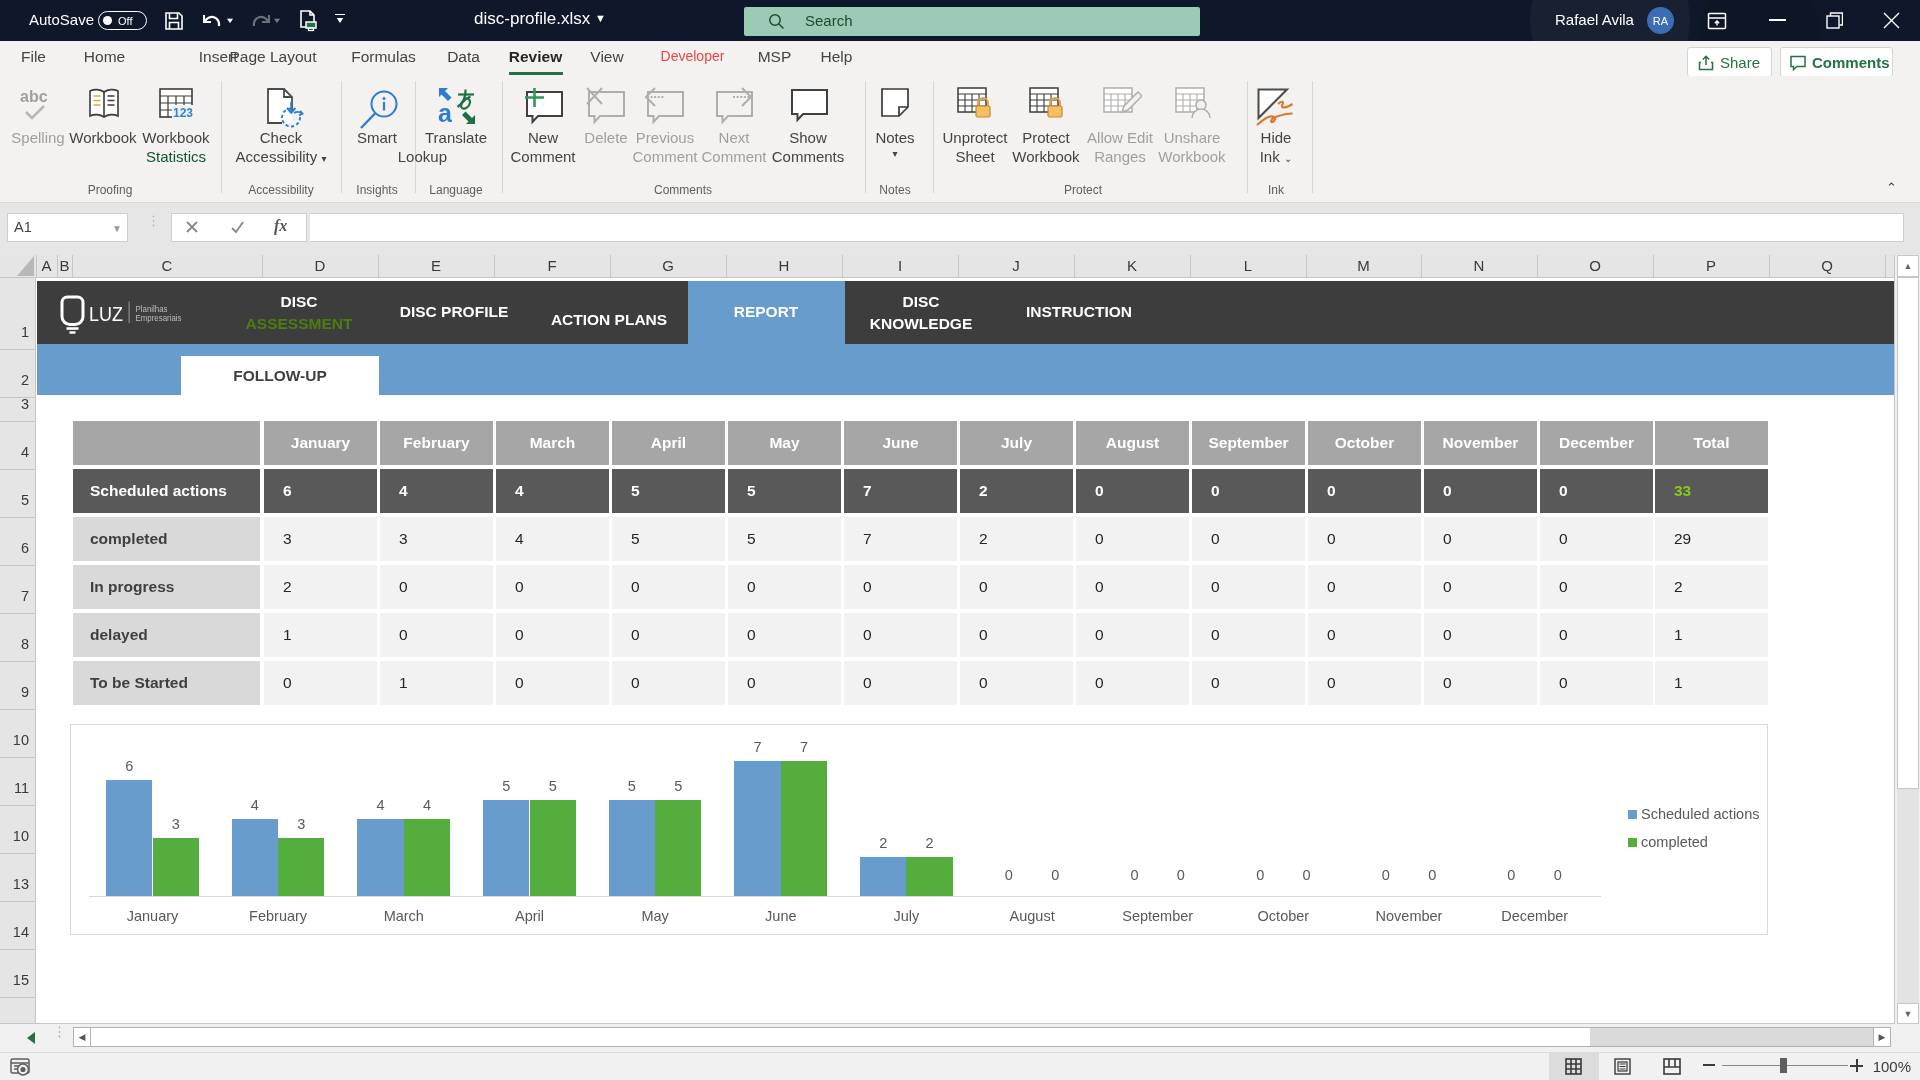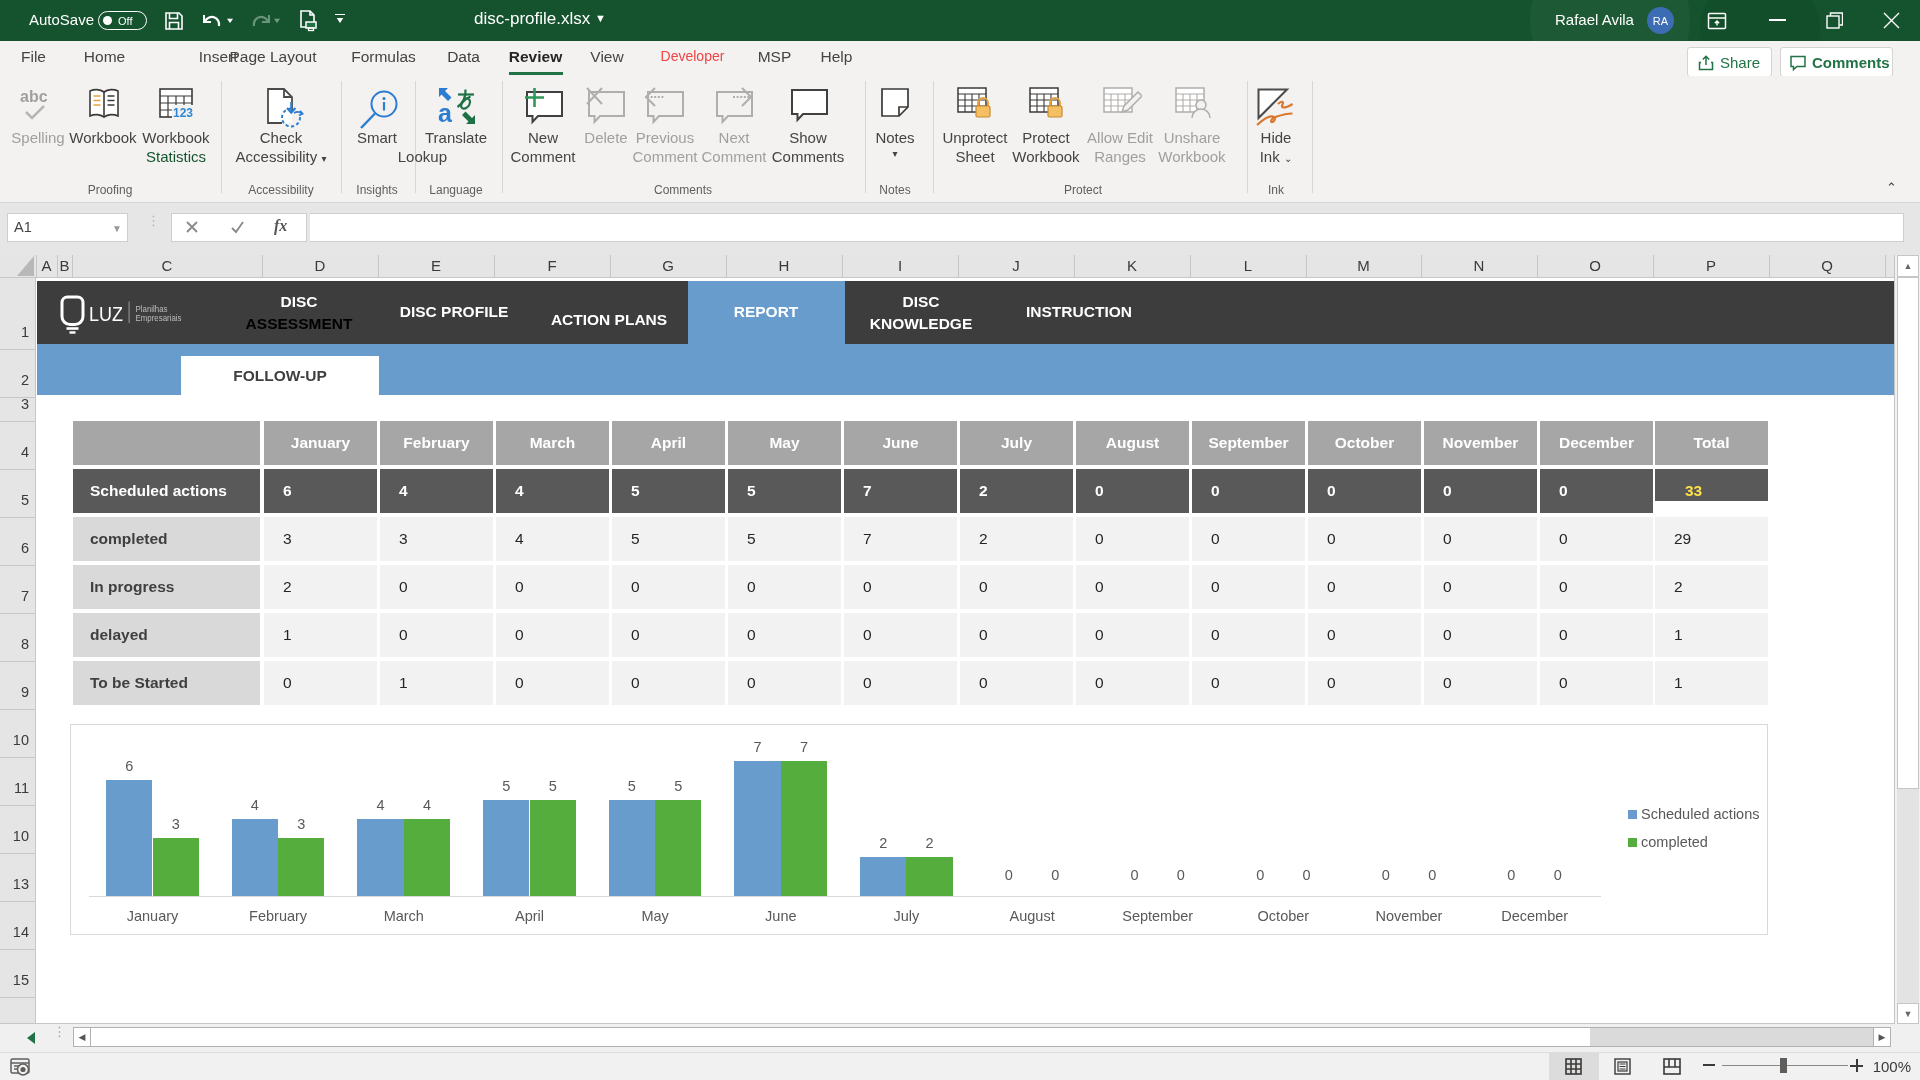--- a/index.html
+++ b/index.html
@@ -1,21 +1,21 @@
 <!DOCTYPE html>
 <html><head><meta charset="utf-8">
 <style>
 *{margin:0;padding:0;box-sizing:border-box;}
 html,body{width:1920px;height:1080px;overflow:hidden;}
 body{font-family:"Liberation Sans",sans-serif;position:relative;background:#fff;}
 .abs{position:absolute;}
 .ctr{display:flex;align-items:center;justify-content:center;}
 </style></head><body>
 
-<div class="abs" style="left:0;top:0;width:1920px;height:41px;background:#14532d;overflow:hidden;">
+<div class="abs" style="left:0;top:0;width:1920px;height:41px;background:#0f172a;overflow:hidden;">
 <div class="abs" style="left:1530px;top:-60px;width:160px;height:160px;border-radius:50%;background:rgba(255,255,255,0.04);"></div>
 <div class="abs" style="left:1700px;top:-30px;width:120px;height:120px;border-radius:50%;background:rgba(0,0,0,0.05);"></div>
 <div class="abs" style="left:29px;top:11px;width:120px;height:20px;color:#fff;font-size:15px;">AutoSave</div>
 <div class="abs" style="left:98px;top:11px;width:49px;height:19px;border:1px solid #fff;border-radius:10px;">
       <div class="abs" style="left:4px;top:4px;width:9px;height:9px;border-radius:50%;background:#fff;"></div>
       <div class="abs" style="left:19px;top:3px;color:#fff;font-size:11px;">Off</div>
     </div>
 <svg class="abs" style="left:163px;top:10px;" width="22" height="22" viewBox="0 0 22 22">
 <path d="M3 3 h13 l3 3 v13 h-16 z" fill="none" stroke="#fff" stroke-width="1.6"></path>
 <path d="M6.5 3 v5.5 h8 V3" fill="none" stroke="#fff" stroke-width="1.6"></path>
@@ -35,20 +35,27 @@
 <path d="M5 2 h9 l4 4 v12 h-13 z" fill="none" stroke="#fff" stroke-width="1.6"></path>
 <path d="M14 2 v4 h4" fill="none" stroke="#fff" stroke-width="1.6"></path>
 <rect x="10" y="13" width="10" height="6" fill="#217346" stroke="#fff" stroke-width="1.5"></rect>
 <rect x="12.5" y="19" width="5" height="2.5" fill="none" stroke="#fff" stroke-width="1.3"></rect>
 </svg>
 <div class="abs" style="left:332px;top:8px;width:16px;color:#fff;font-size:13px;text-align:center;">
       <div style="height:7px;border-bottom:1.5px solid #fff;width:10px;margin:0 auto;"></div>
       <div style="transform:scaleY(0.75);margin-top:-3px;">▾</div>
     </div>
 <div class="abs" style="left:400px;top:9px;width:280px;text-align:center;color:#fff;font-size:17px;">disc-profile.xlsx <span style="font-size:11px;position:relative;top:-2px;">▼</span></div>
+<div class="abs" style="left:744px;top:7px;width:456px;height:29px;background:#9ccab4;border-radius:2px;">
+      <svg class="abs" style="left:24px;top:6px;" width="17" height="17" viewBox="0 0 17 17">
+        <circle cx="7" cy="7" r="5.2" fill="none" stroke="#1d4a30" stroke-width="1.5"></circle>
+        <path d="M11 11 L15.5 15.5" stroke="#1d4a30" stroke-width="1.5"></path>
+      </svg>
+      <div class="abs" style="left:61px;top:5px;font-size:15px;color:#1d4a30;">Search</div>
+    </div>
 <div class="abs" style="left:1555px;top:11px;color:#fff;font-size:15px;">Rafael Avila</div>
 <div class="abs ctr" style="left:1647px;top:7px;width:27px;height:27px;border-radius:50%;background:#3b6cb4;color:#fff;font-size:11px;">RA</div>
 <svg class="abs" style="left:1707px;top:11px;" width="20" height="20" viewBox="0 0 20 20">
 <rect x="1.5" y="2.5" width="17" height="15" rx="1" fill="none" stroke="#fff" stroke-width="1.5"></rect>
 <path d="M1.5 7 h17" stroke="#fff" stroke-width="1.5"></path>
 <path d="M10 14.5 v-4 M7.8 12.2 l2.2-2.2 2.2 2.2" fill="none" stroke="#fff" stroke-width="1.4"></path>
 </svg>
 <div class="abs" style="left:1769px;top:19px;width:17px;height:1.6px;background:#fff;"></div>
 <svg class="abs" style="left:1826px;top:12px;" width="17" height="17" viewBox="0 0 17 17">
 <rect x="1" y="4" width="12" height="12" fill="none" stroke="#fff" stroke-width="1.4"></rect>
@@ -316,21 +323,21 @@
 <svg class="abs" style="left:57px;top:294px;" width="145" height="42" viewBox="0 0 145 42">
 <path d="M10.5 3 h10 a5.5 5.5 0 0 1 5.5 5.5 v14 a8 8 0 0 1 -8 8 h-5 a8 8 0 0 1 -8 -8 v-14 a5.5 5.5 0 0 1 5.5 -5.5 z" fill="none" stroke="#fff" stroke-width="3"></path>
 <path d="M9.5 34.5 h12" stroke="#fff" stroke-width="2.6"></path>
 <path d="M12.5 38.5 h6" stroke="#fff" stroke-width="2.4"></path>
 <text x="32" y="26.5" font-size="21" fill="#fff" font-family="Liberation Sans" textLength="34" lengthAdjust="spacingAndGlyphs">LUZ</text>
 <rect x="71.5" y="7.5" width="1.2" height="21.5" fill="#8c8c8c"></rect>
 <text x="78.5" y="18" font-size="9.5" fill="#bcbcbc" font-family="Liberation Sans" textLength="32" lengthAdjust="spacingAndGlyphs">Planilhas</text>
 <text x="78.5" y="27" font-size="9.5" fill="#bcbcbc" font-family="Liberation Sans" textLength="46" lengthAdjust="spacingAndGlyphs">Empresariais</text>
 </svg>
 <div class="abs" style="left:189px;top:293px;width:220px;text-align:center;font-size:15.5px;font-weight:bold;color:#fff;">DISC</div>
-<div class="abs" style="left:189px;top:315px;width:220px;text-align:center;font-size:15.5px;font-weight:bold;color:#000000;">ASSESSMENT</div>
+<div class="abs" style="left:189px;top:315px;width:220px;text-align:center;font-size:15.5px;font-weight:bold;color:#4d7c0f;">ASSESSMENT</div>
 <div class="abs" style="left:344px;top:303px;width:220px;text-align:center;font-size:15.5px;font-weight:bold;color:#fff;">DISC PROFILE</div>
 <div class="abs" style="left:499px;top:311px;width:220px;text-align:center;font-size:15.5px;font-weight:bold;color:#fff;">ACTION PLANS</div>
 <div class="abs" style="left:656px;top:303px;width:220px;text-align:center;font-size:15.5px;font-weight:bold;color:#fff;">REPORT</div>
 <div class="abs" style="left:811px;top:293px;width:220px;text-align:center;font-size:15.5px;font-weight:bold;color:#fff;">DISC</div>
 <div class="abs" style="left:811px;top:315px;width:220px;text-align:center;font-size:15.5px;font-weight:bold;color:#fff;">KNOWLEDGE</div>
 <div class="abs" style="left:969px;top:303px;width:220px;text-align:center;font-size:15.5px;font-weight:bold;color:#fff;">INSTRUCTION</div>
 <div class="abs ctr" style="left:181px;top:356px;width:198px;height:39px;background:#fff;font-size:15.5px;font-weight:bold;color:#3f3f3f;">FOLLOW-UP</div>
 <div class="abs" style="left:73px;top:421px;width:187px;height:44px;background:#a6a6a6;"></div>
 <div class="abs ctr" style="left:264px;top:421px;width:113px;height:44px;background:#a6a6a6;color:#fff;font-size:15.5px;font-weight:bold;">January</div>
 <div class="abs ctr" style="left:380px;top:421px;width:113px;height:44px;background:#a6a6a6;color:#fff;font-size:15.5px;font-weight:bold;">February</div>
@@ -351,21 +358,21 @@
 <div class="abs" style="left:496px;top:469px;width:113px;height:44px;background:#595959;color:#fff;font-size:15.5px;font-weight:bold;line-height:44px;padding-left:19px;">4</div>
 <div class="abs" style="left:612px;top:469px;width:113px;height:44px;background:#595959;color:#fff;font-size:15.5px;font-weight:bold;line-height:44px;padding-left:19px;">5</div>
 <div class="abs" style="left:728px;top:469px;width:113px;height:44px;background:#595959;color:#fff;font-size:15.5px;font-weight:bold;line-height:44px;padding-left:19px;">5</div>
 <div class="abs" style="left:844px;top:469px;width:113px;height:44px;background:#595959;color:#fff;font-size:15.5px;font-weight:bold;line-height:44px;padding-left:19px;">7</div>
 <div class="abs" style="left:960px;top:469px;width:113px;height:44px;background:#595959;color:#fff;font-size:15.5px;font-weight:bold;line-height:44px;padding-left:19px;">2</div>
 <div class="abs" style="left:1076px;top:469px;width:113px;height:44px;background:#595959;color:#fff;font-size:15.5px;font-weight:bold;line-height:44px;padding-left:19px;">0</div>
 <div class="abs" style="left:1192px;top:469px;width:113px;height:44px;background:#595959;color:#fff;font-size:15.5px;font-weight:bold;line-height:44px;padding-left:19px;">0</div>
 <div class="abs" style="left:1308px;top:469px;width:113px;height:44px;background:#595959;color:#fff;font-size:15.5px;font-weight:bold;line-height:44px;padding-left:19px;">0</div>
 <div class="abs" style="left:1424px;top:469px;width:113px;height:44px;background:#595959;color:#fff;font-size:15.5px;font-weight:bold;line-height:44px;padding-left:19px;">0</div>
 <div class="abs" style="left:1540px;top:469px;width:113px;height:44px;background:#595959;color:#fff;font-size:15.5px;font-weight:bold;line-height:44px;padding-left:19px;">0</div>
-<div class="abs" style="left:1655px;top:469px;width:113px;height:32px;background:#595959;color:#fde047;font-size:15.5px;font-weight:bold;line-height:44px;padding-left:30px;">33</div>
+<div class="abs" style="left:1655px;top:469px;width:113px;height:44px;background:#595959;color:#84cc16;font-size:15.5px;font-weight:bold;line-height:44px;padding-left:19px;">33</div>
 <div class="abs" style="left:73px;top:517px;width:187px;height:44px;background:#d9d9d9;color:#3f3f3f;font-size:15.5px;font-weight:bold;line-height:44px;padding-left:17px;">completed</div>
 <div class="abs" style="left:264px;top:517px;width:113px;height:44px;background:#f2f2f2;color:#262626;font-size:15.5px;line-height:44px;padding-left:19px;">3</div>
 <div class="abs" style="left:380px;top:517px;width:113px;height:44px;background:#f2f2f2;color:#262626;font-size:15.5px;line-height:44px;padding-left:19px;">3</div>
 <div class="abs" style="left:496px;top:517px;width:113px;height:44px;background:#f2f2f2;color:#262626;font-size:15.5px;line-height:44px;padding-left:19px;">4</div>
 <div class="abs" style="left:612px;top:517px;width:113px;height:44px;background:#f2f2f2;color:#262626;font-size:15.5px;line-height:44px;padding-left:19px;">5</div>
 <div class="abs" style="left:728px;top:517px;width:113px;height:44px;background:#f2f2f2;color:#262626;font-size:15.5px;line-height:44px;padding-left:19px;">5</div>
 <div class="abs" style="left:844px;top:517px;width:113px;height:44px;background:#f2f2f2;color:#262626;font-size:15.5px;line-height:44px;padding-left:19px;">7</div>
 <div class="abs" style="left:960px;top:517px;width:113px;height:44px;background:#f2f2f2;color:#262626;font-size:15.5px;line-height:44px;padding-left:19px;">2</div>
 <div class="abs" style="left:1076px;top:517px;width:113px;height:44px;background:#f2f2f2;color:#262626;font-size:15.5px;line-height:44px;padding-left:19px;">0</div>
 <div class="abs" style="left:1192px;top:517px;width:113px;height:44px;background:#f2f2f2;color:#262626;font-size:15.5px;line-height:44px;padding-left:19px;">0</div>

